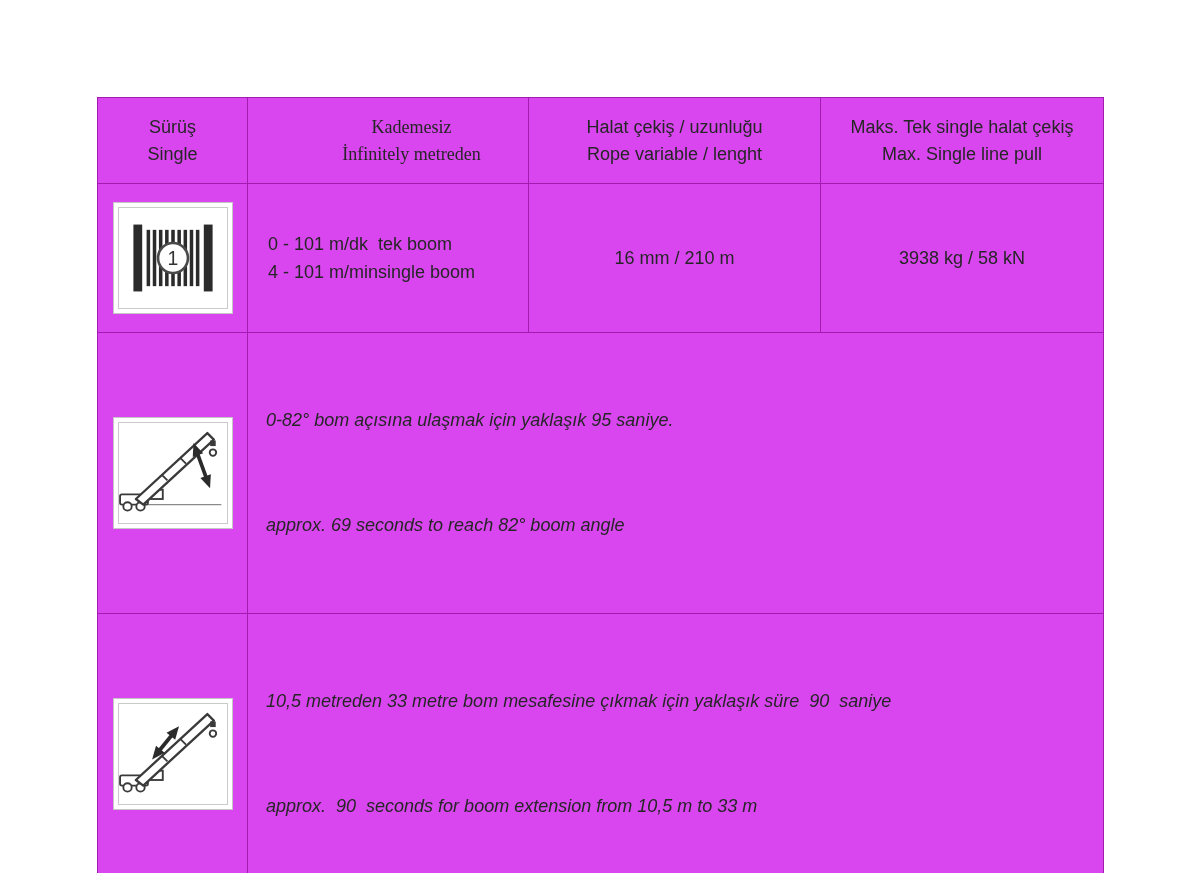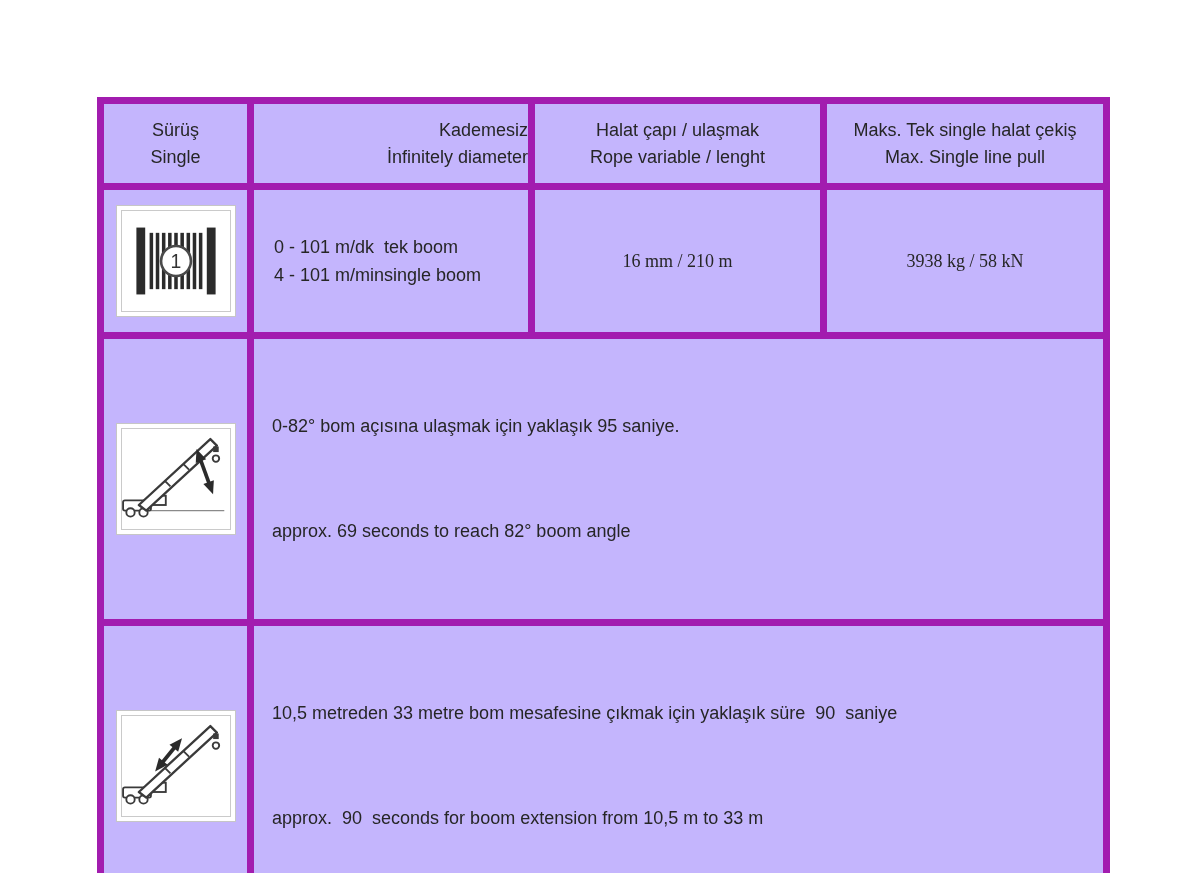--- a/index.html
+++ b/index.html
@@ -6,45 +6,45 @@
   .sheet {
     position:relative; width:1200px; height:873px; background:#ffffff;
     font-family:"Liberation Sans","DejaVu Sans",sans-serif;
     color:#262626; font-size:18px;
   }
   table.spec {
     position:absolute; left:97px; top:97px;
     width:1006px; border-collapse:collapse; table-layout:fixed;
   }
   table.spec th, table.spec td {
-    border:7px solid #a21caf; font-weight:normal; font-size:18px;
-    vertical-align:middle; padding:0; background:#c4b5fd;
+    border:1px solid #a21caf; font-weight:normal; font-size:18px;
+    vertical-align:middle; padding:0; background:#d946ef;
   }
   tr.hdr-row   { height:86px; }
   tr.winch-row { height:149px; }
   tr.angle-row { height:149px; }
   tr.ext-row   { height:147px; }
 
   .hdr { text-align:center; line-height:27px; }
-  .hdr-left { text-align:right; padding-left:47px !important; }
+  .hdr-left { text-align:center; padding-left:47px !important;font-family:Liberation Serif, serif; }
 
   .icon-cell { text-align:center; }
   .iconbox {
     display:inline-flex; align-items:center; justify-content:center;
     width:118px; height:110px; background:#ffffff;
     border:1px solid #c6c6c6;
     box-shadow: inset 0 0 0 4px #ffffff, inset 0 0 0 5px #cacaca;
   }
-  .center-cell { text-align:center;font-family:Liberation Serif, serif; }
+  .center-cell { text-align:center; }
 
   .speed-grid {
     display:grid; grid-template-columns:max-content max-content;
     line-height:28px; padding-left:20px;
   }
-  .bitext { padding-left:18px; line-height:35px; white-space:pre-wrap; }
+  .bitext { padding-left:18px; line-height:35px; white-space:pre-wrap;font-style:italic; }
   svg text { font-family:"Liberation Sans","DejaVu Sans",sans-serif; }
 </style>
 </head>
 <body>
 
 <div class="sheet">
   <table class="spec">
     <colgroup>
       <col style="width:150px">
         <col style="width:281px">
@@ -52,24 +52,24 @@
         <col style="width:283px">
     </colgroup>
     <thead>
       <tr class="hdr-row">
         <th class="hdr">
           <div>Sürüş</div>
           <div>Single</div>
         </th>
         <th class="hdr hdr-left">
           <div>Kademesiz</div>
-          <div>İnfinitely diameter</div>
+          <div>İnfinitely metreden</div>
         </th>
         <th class="hdr">
-          <div>Halat çapı / ulaşmak</div>
+          <div>Halat çekiş / uzunluğu</div>
           <div>Rope variable / lenght</div>
         </th>
         <th class="hdr">
           <div>Maks. Tek single halat çekiş</div>
           <div>Max. Single line pull</div>
         </th>
       </tr>
     </thead>
     <tbody>
 

